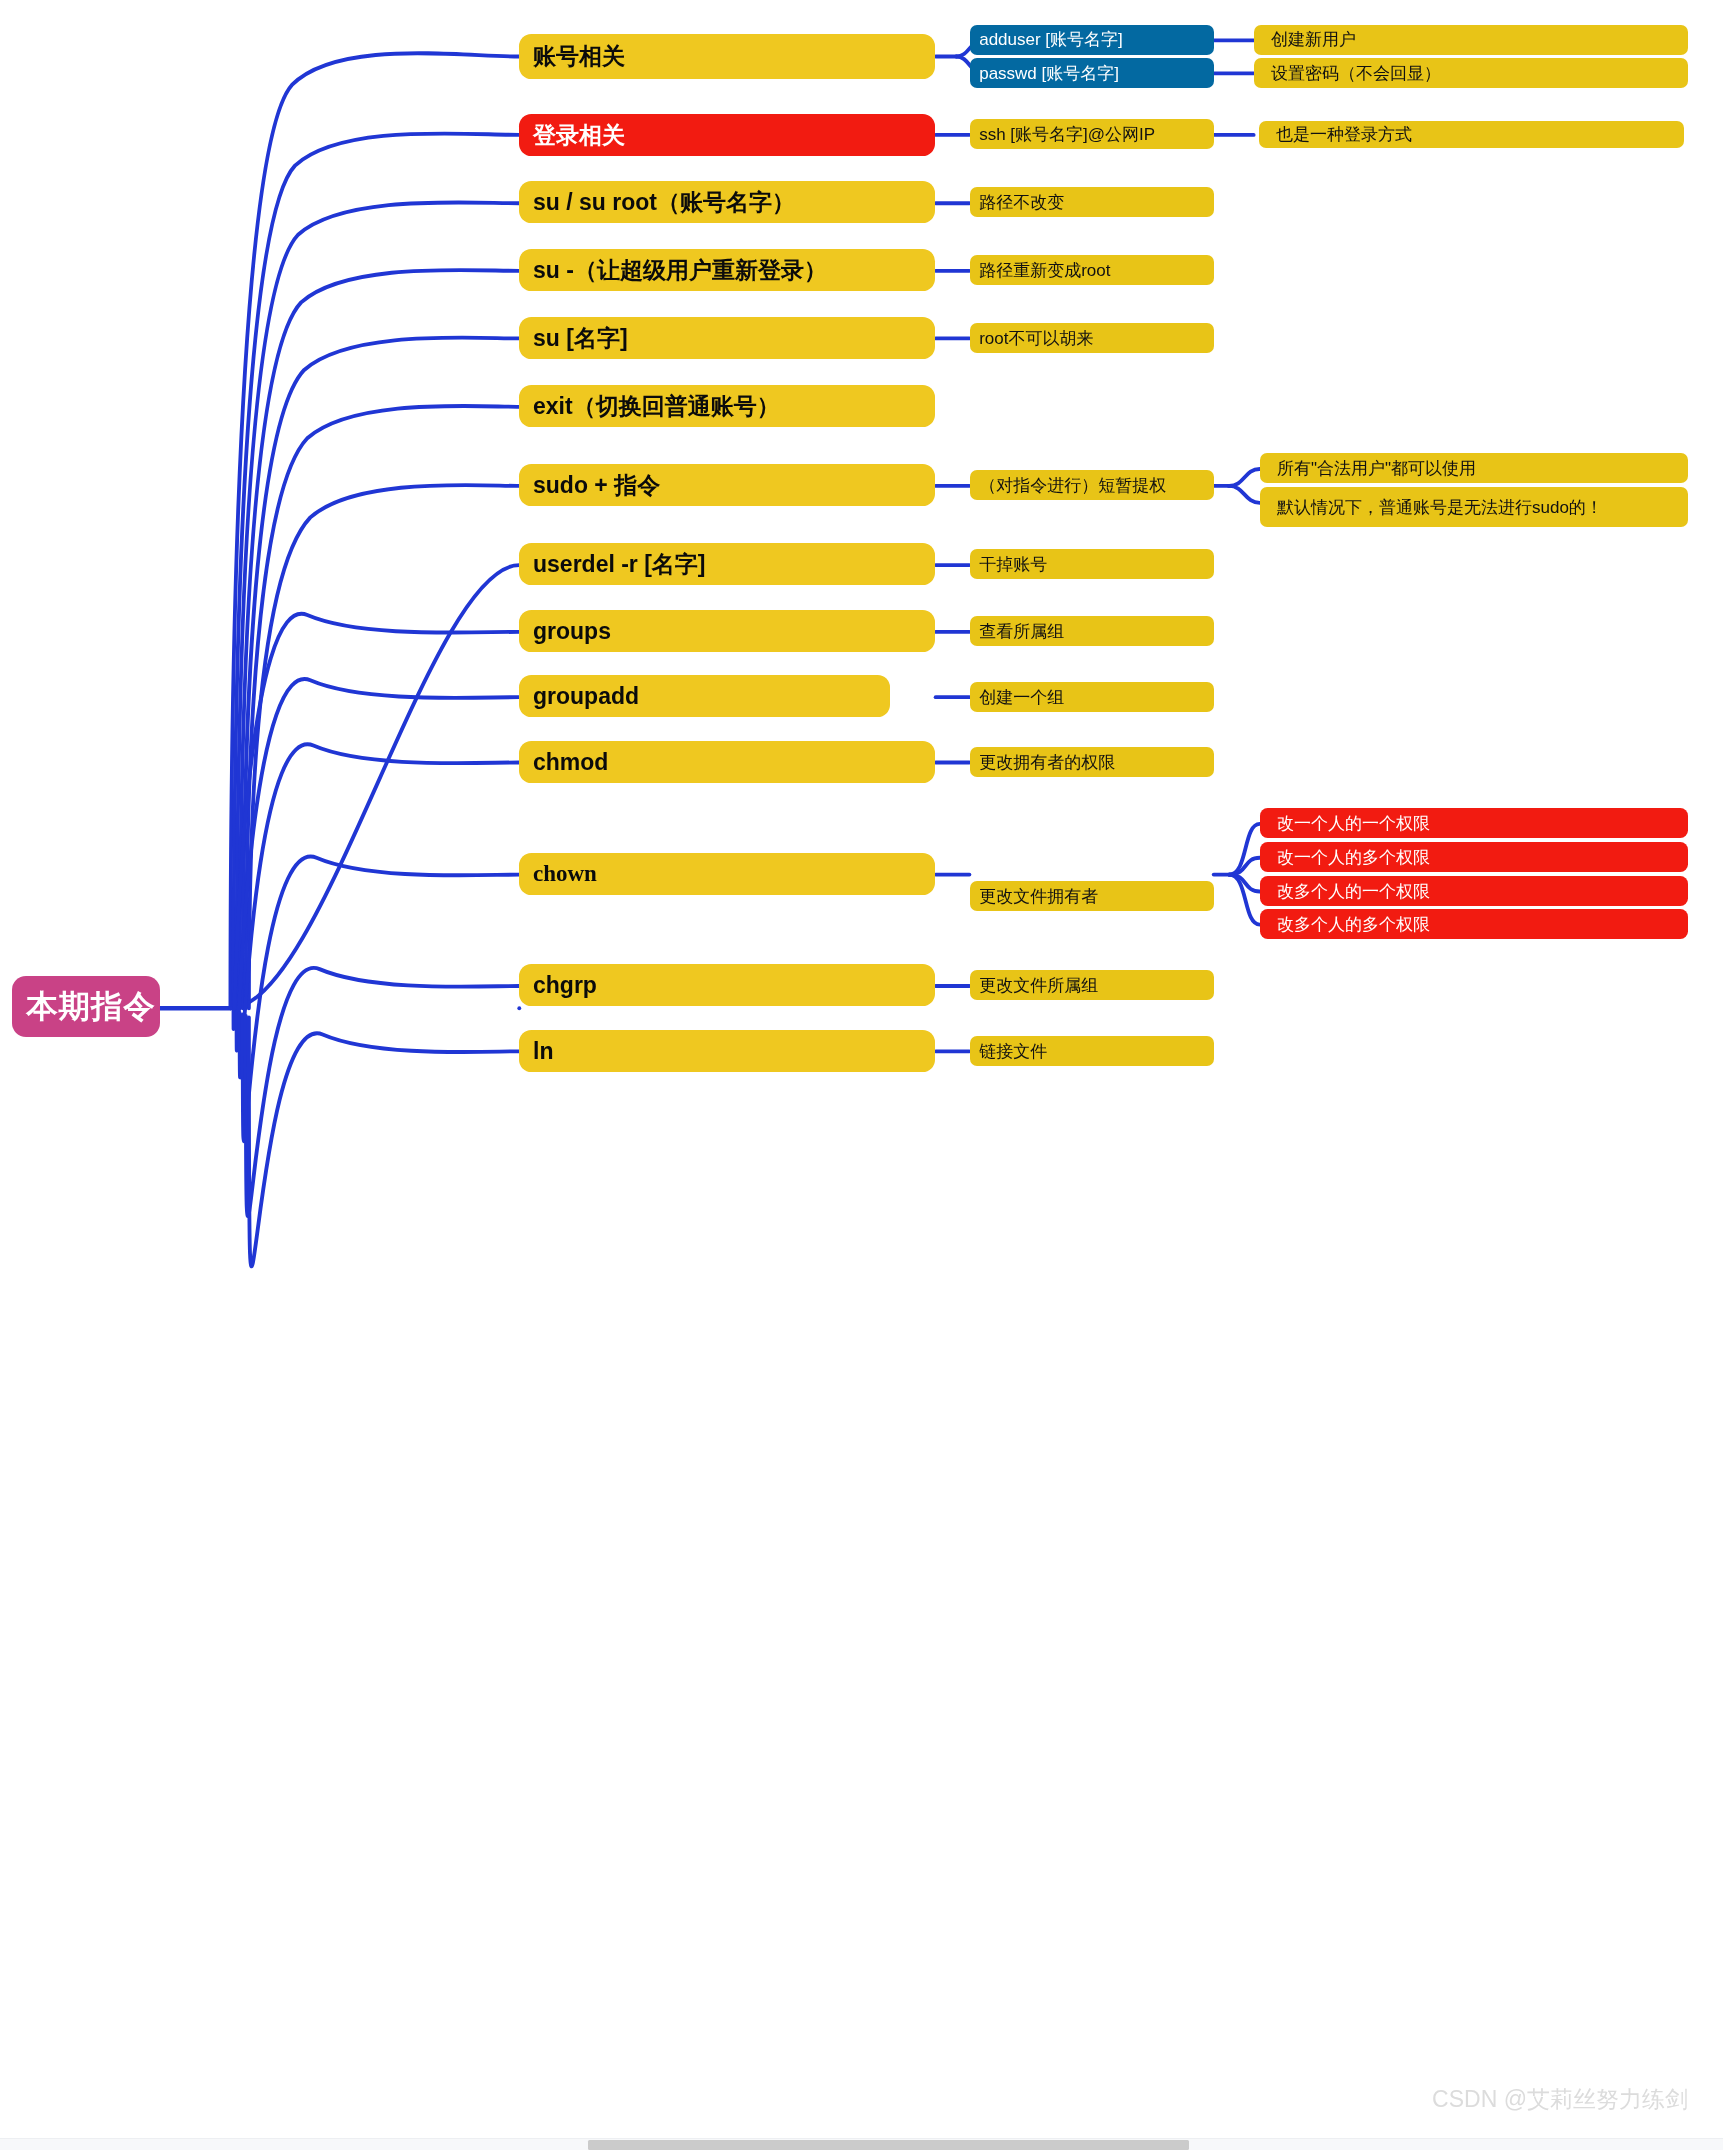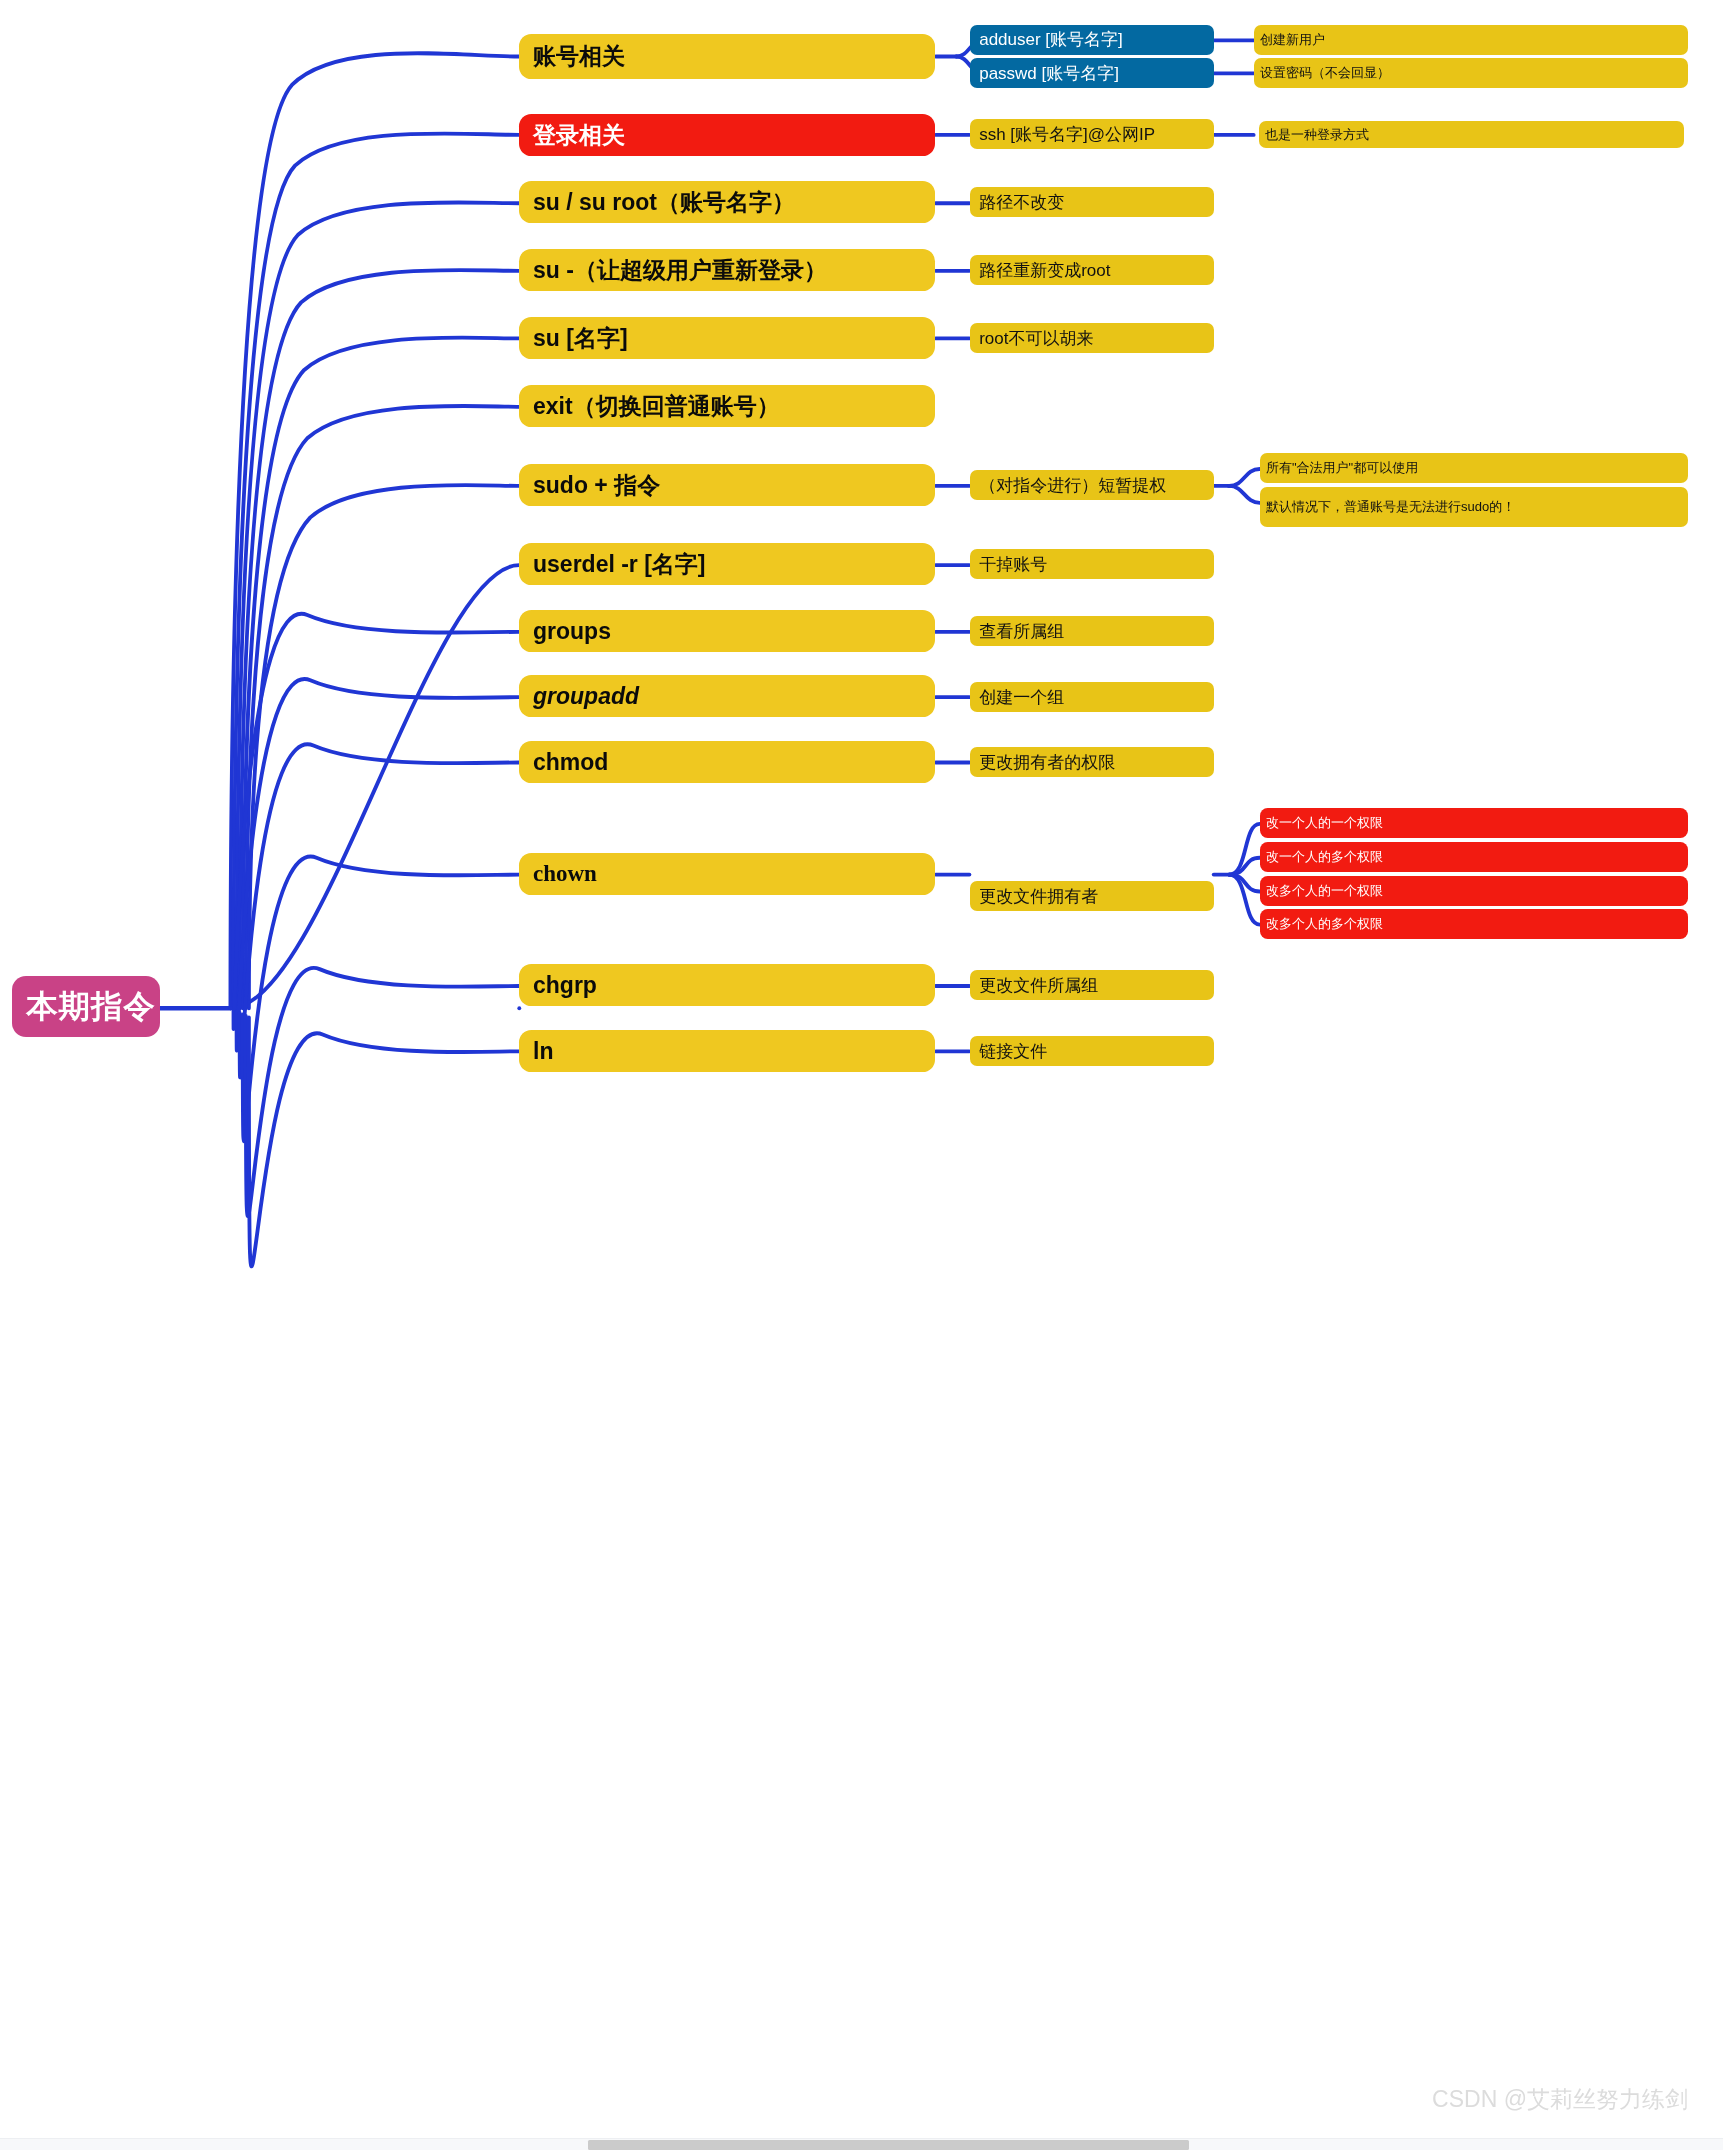--- a/index.html
+++ b/index.html
@@ -17,21 +17,21 @@
   .l1 .txt{color:#0b0b0b;font-size:23px;font-weight:bold;}
   .l1.red{background:#F21B11;}
   .l1.red .txt{color:#ffffff;}
   
   .l2{background:#E8C417;border-radius:7px;}
   .l2 .txt{color:#111;font-size:17px;padding:0 9.2px;}
   .l2.red{background:#0369a1;}
   .l2.red .txt{color:#ffffff;}
   
   .l3{background:#E8C417;border-radius:7px;}
-  .l3 .txt{color:#111;font-size:13px;padding:0 6px;}
+  .l3 .txt{color:#111;font-size:17px;padding:0 17px;}
   .l3.red{background:#F21B11;border-radius:7.7px;}
   .l3.red .txt{color:#ffffff;}
   
   #watermark{position:absolute;right:35px;top:2084px;font-size:23px;color:#DCDCDC;
              font-family:"Liberation Sans",sans-serif;white-space:nowrap;}
   
   #scroll-track{position:absolute;left:0;top:2138px;width:1723px;height:12.3px;
                 background:#F7F8FA;border-top:0.8px solid #EDEFF2;}
   #scroll-thumb{position:absolute;left:588px;top:2140px;width:601px;height:10px;
                 background:#CBCBCB;border-radius:1.5px;}
@@ -160,21 +160,21 @@
   </div>
 
   <div class="node l1" style="left:519px; top:543px; width:416px; height:42px;">
     <span class="txt">userdel -r [名字]</span>
   </div>
 
   <div class="node l1" style="left:519px; top:610px; width:416px; height:42px;">
     <span class="txt">groups</span>
   </div>
 
-  <div class="node l1" style="left:519px; top:675px; width:416px; height:42px;font-style:italic;">
+  <div class="node l1" style="left:519px; top:675px; width:371px; height:42px;">
     <span class="txt">groupadd</span>
   </div>
 
   <div class="node l1" style="left:519px; top:741px; width:416px; height:42px;">
     <span class="txt">chmod</span>
   </div>
 
   <div class="node l1" style="left:519px; top:853px; width:416px; height:42px;font-family:Liberation Serif, serif;">
     <span class="txt">chown</span>
   </div>

